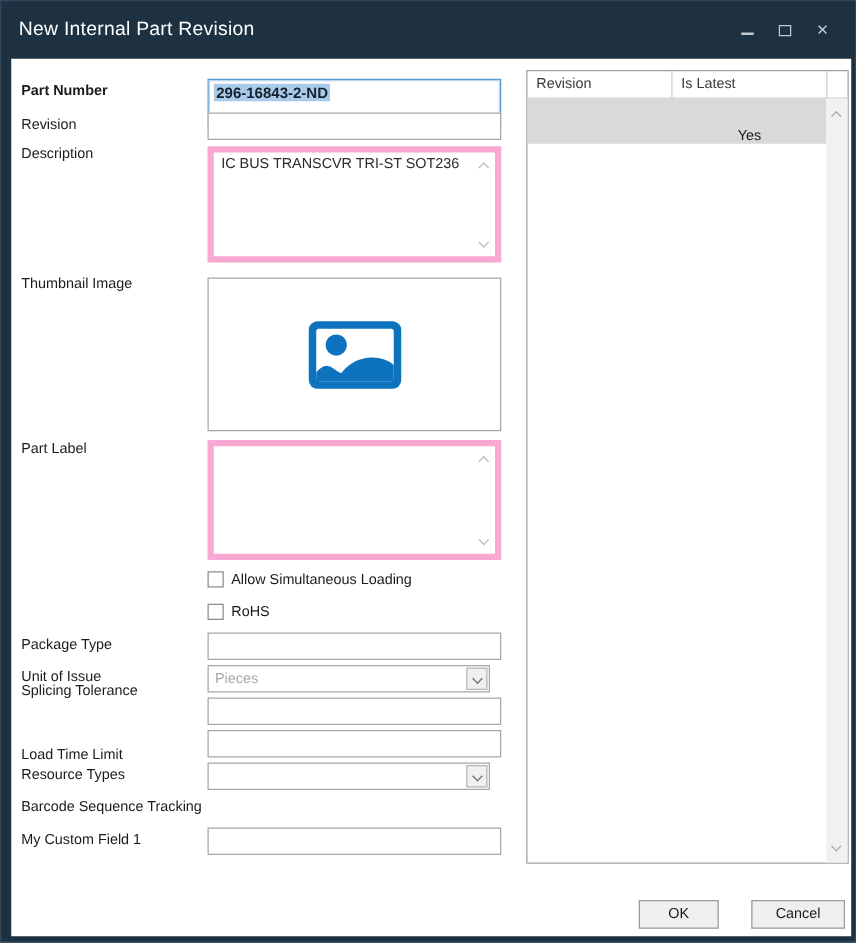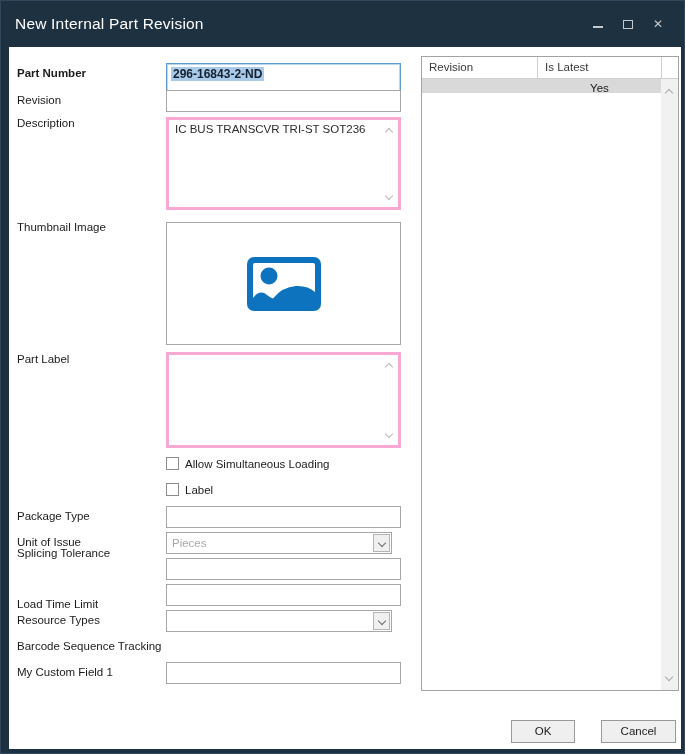--- a/index.html
+++ b/index.html
@@ -38,21 +38,21 @@
   }
   .inp.focused { border:1px solid #5e9bd1; box-shadow:0 0 0 1px #b9d7ef inset; }
 
   .pn-value {
     display:inline-block; margin-top:3px; padding:0 2px;
     background:#a9cbe9; color:#15202e; font-weight:bold; font-size:12px;
   }
 
   .txtarea {
     position:absolute; left:157px; width:235px;
-    border:3px solid #f9a8d4; background:#fff;
+    border:5px solid #f9a8d4; background:#fff;
     font-size:11.5px; color:#2b2b2b; padding:3px 18px 3px 6px;
   }
 
   
   .sc { position:absolute; width:8px; height:8px; }
   .sc::before {
     content:""; position:absolute; left:1px; top:1px; width:5px; height:5px;
     border-right:1.5px solid #b9b9b9; border-bottom:1.5px solid #b9b9b9;
   }
   .sc.up::before   { transform:rotate(-135deg); top:3px; }
@@ -91,21 +91,21 @@
   
   .revtable {
     position:absolute; left:412px; top:9px; width:258px; height:635px;
     border:1px solid #a3a3a3; background:#fff;
   }
   .rev-header { position:absolute; left:0; top:0; width:100%; height:22px; border-bottom:1px solid #cfcfcf; display:flex; }
   .rev-hcell { font-size:11.5px; color:#3a3a3a; padding:4px 0 0 7px; border-right:1px solid #cfcfcf; height:22px; }
   .rev-hcell.c1 { width:116px; }
   .rev-hcell.c2 { width:124px; }
   .rev-hcell.c3 { flex:1; border-right:none; }
-  .rev-row { position:absolute; left:0; top:22px; width:239px; height:14px; background:#d9d9d9; display:flex; }
+  .rev-row { position:absolute; left:0; top:22px; width:239px; height:36px; background:#d9d9d9; display:flex;align-items:flex-end; }
   .rev-cell { font-size:11.5px; color:#1b1b1b; padding-top:3px; }
   .rev-cell.c1 { width:116px; padding-left:7px; }
   .rev-cell.c2 { width:123px; text-align:center; }
 
   .rev-scroll { position:absolute; right:0; top:22px; width:17px; bottom:0; background:#f1f1f1; }
   .rev-scroll .sc::before { border-color:#a9a9a9; }
 
   
   .btn {
     position:absolute; top:673px; height:23px;
@@ -167,21 +167,21 @@
       <span class="sc up" style="right:5px; top:6px;"></span>
       <span class="sc down" style="right:5px; bottom:6px;"></span>
     </div>
 
     <div class="cbrow" style="top:410px;">
       <span class="cbbox"></span>
       <span class="cblbl">Allow Simultaneous Loading</span>
     </div>
     <div class="cbrow" style="top:436px;">
       <span class="cbbox"></span>
-      <span class="cblbl">Label</span>
+      <span class="cblbl">RoHS</span>
     </div>
 
     <div class="lbl" style="top:463px;">Package Type</div>
     <input class="inp" style="top: 459px;" value="">
 
     <div class="lbl" style="top:489px;">Unit of Issue</div>
     <div class="combo" style="top:485px;">
       <span class="val disabled">Pieces</span>
       <span class="ddbtn">
           <span class="chev"></span>

